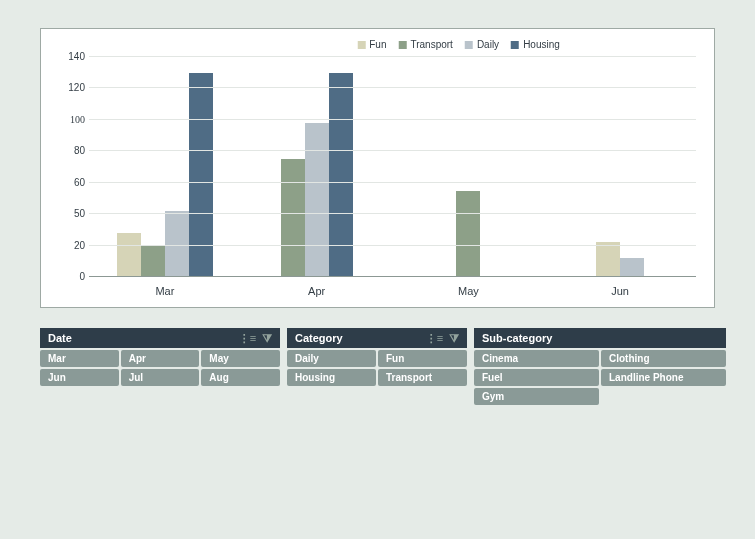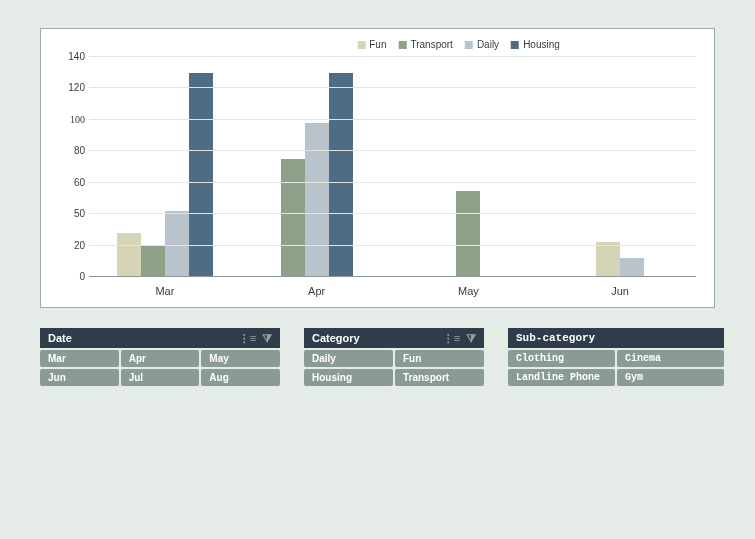--- a/index.html
+++ b/index.html
@@ -85,30 +85,30 @@
     display: flex;
     font-family: Arial, sans-serif;
     font-size: 11px;
     color: #333d45;
   }
   .xlabel { flex: 1; text-align: center; }
 
   
   .slicers {
     display: flex;
-    gap: 24px;
+    gap: 7px;
     margin-top: 20px;
     font-family: Arial, sans-serif;
   }
   .slicer {
     flex: 0 0 auto;
   }
   .slicer.date { width: 240px; }
   .slicer.category { width: 180px; }
-  .slicer.subcat { width: 216px; font-family: Liberation Mono, monospace; }
+  .slicer.subcat { width: 252px; }
   .slicer-header {
     background: #2e3d49;
     color: #fff;
     font-size: 11px;
     font-weight: bold;
     padding: 4px 8px;
     display: flex;
     align-items: center;
     justify-content: space-between;
   }
@@ -243,20 +243,21 @@
           <div class="chip">Housing</div>
           <div class="chip">Transport</div>
         </div>
     </div>
 
     <div class="slicer subcat">
       <div class="slicer-header">
         <span>Sub-category</span>
       </div>
       <div class="slicer-body" id="subcat-body">
+          <div class="chip">Cinema</div>
           <div class="chip">Clothing</div>
-          <div class="chip">Cinema</div>
+          <div class="chip">Fuel</div>
           <div class="chip">Landline Phone</div>
           <div class="chip">Gym</div>
         </div>
     </div>
   </div>
 </div>
 
 </body></html>

